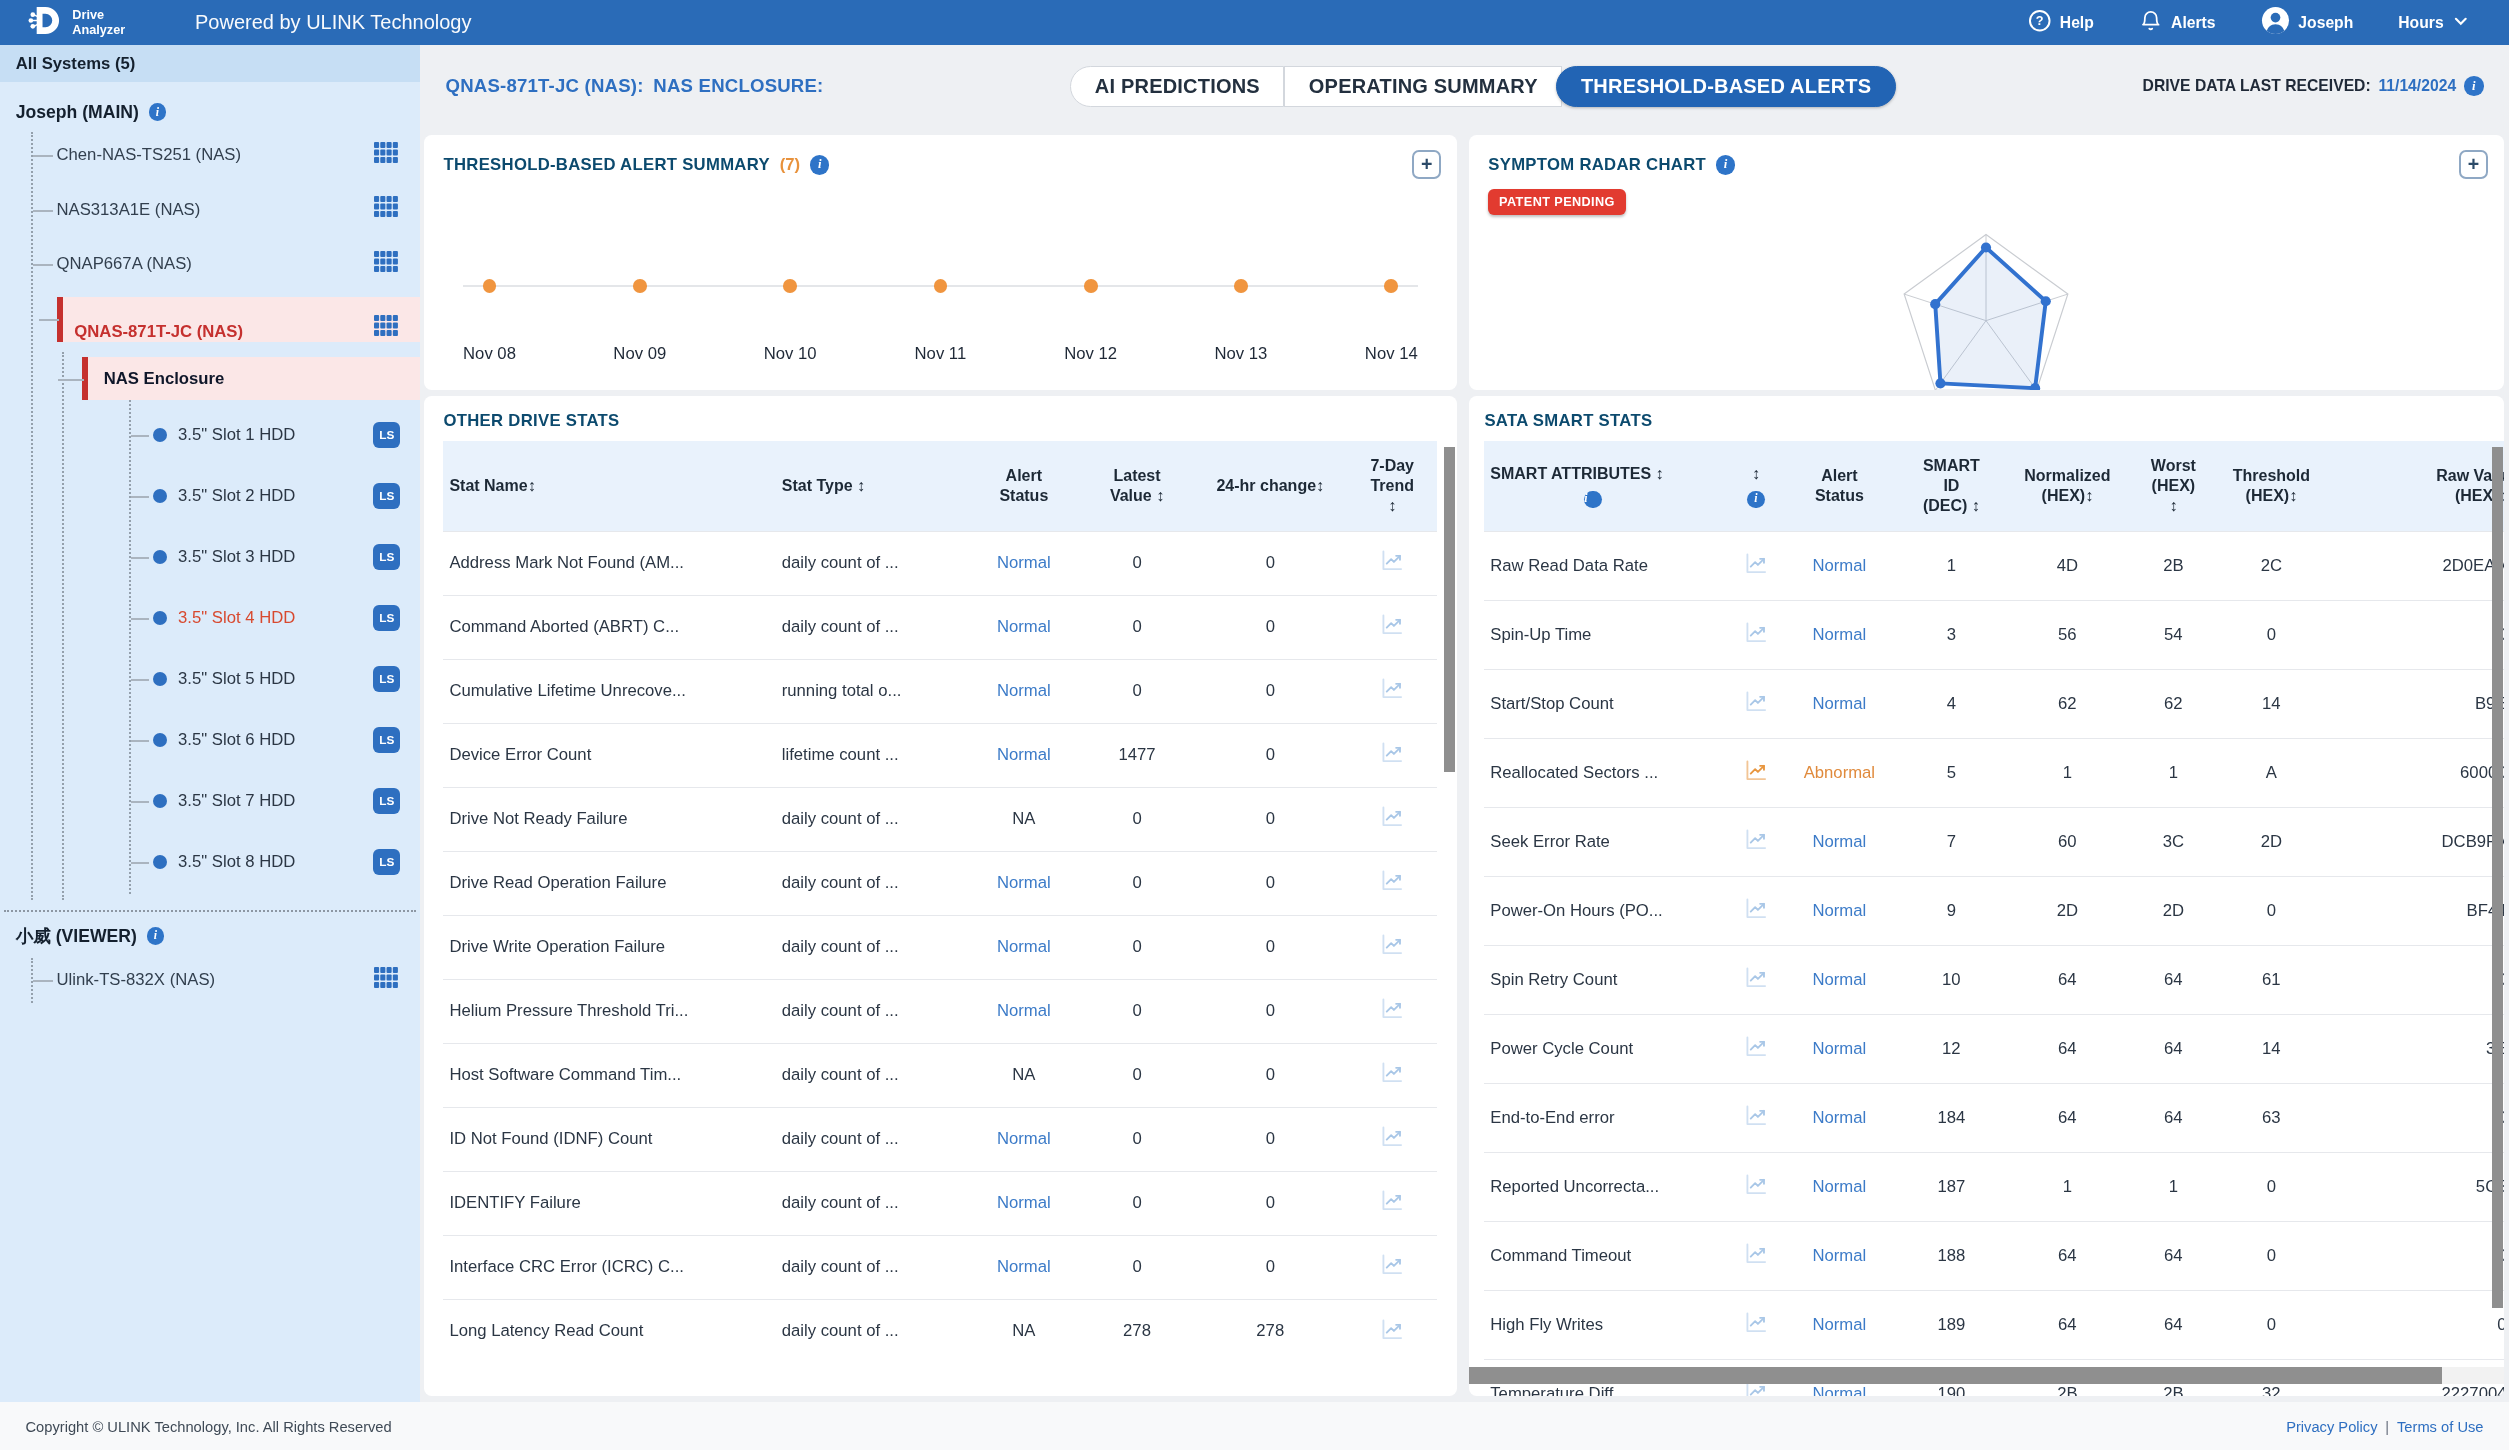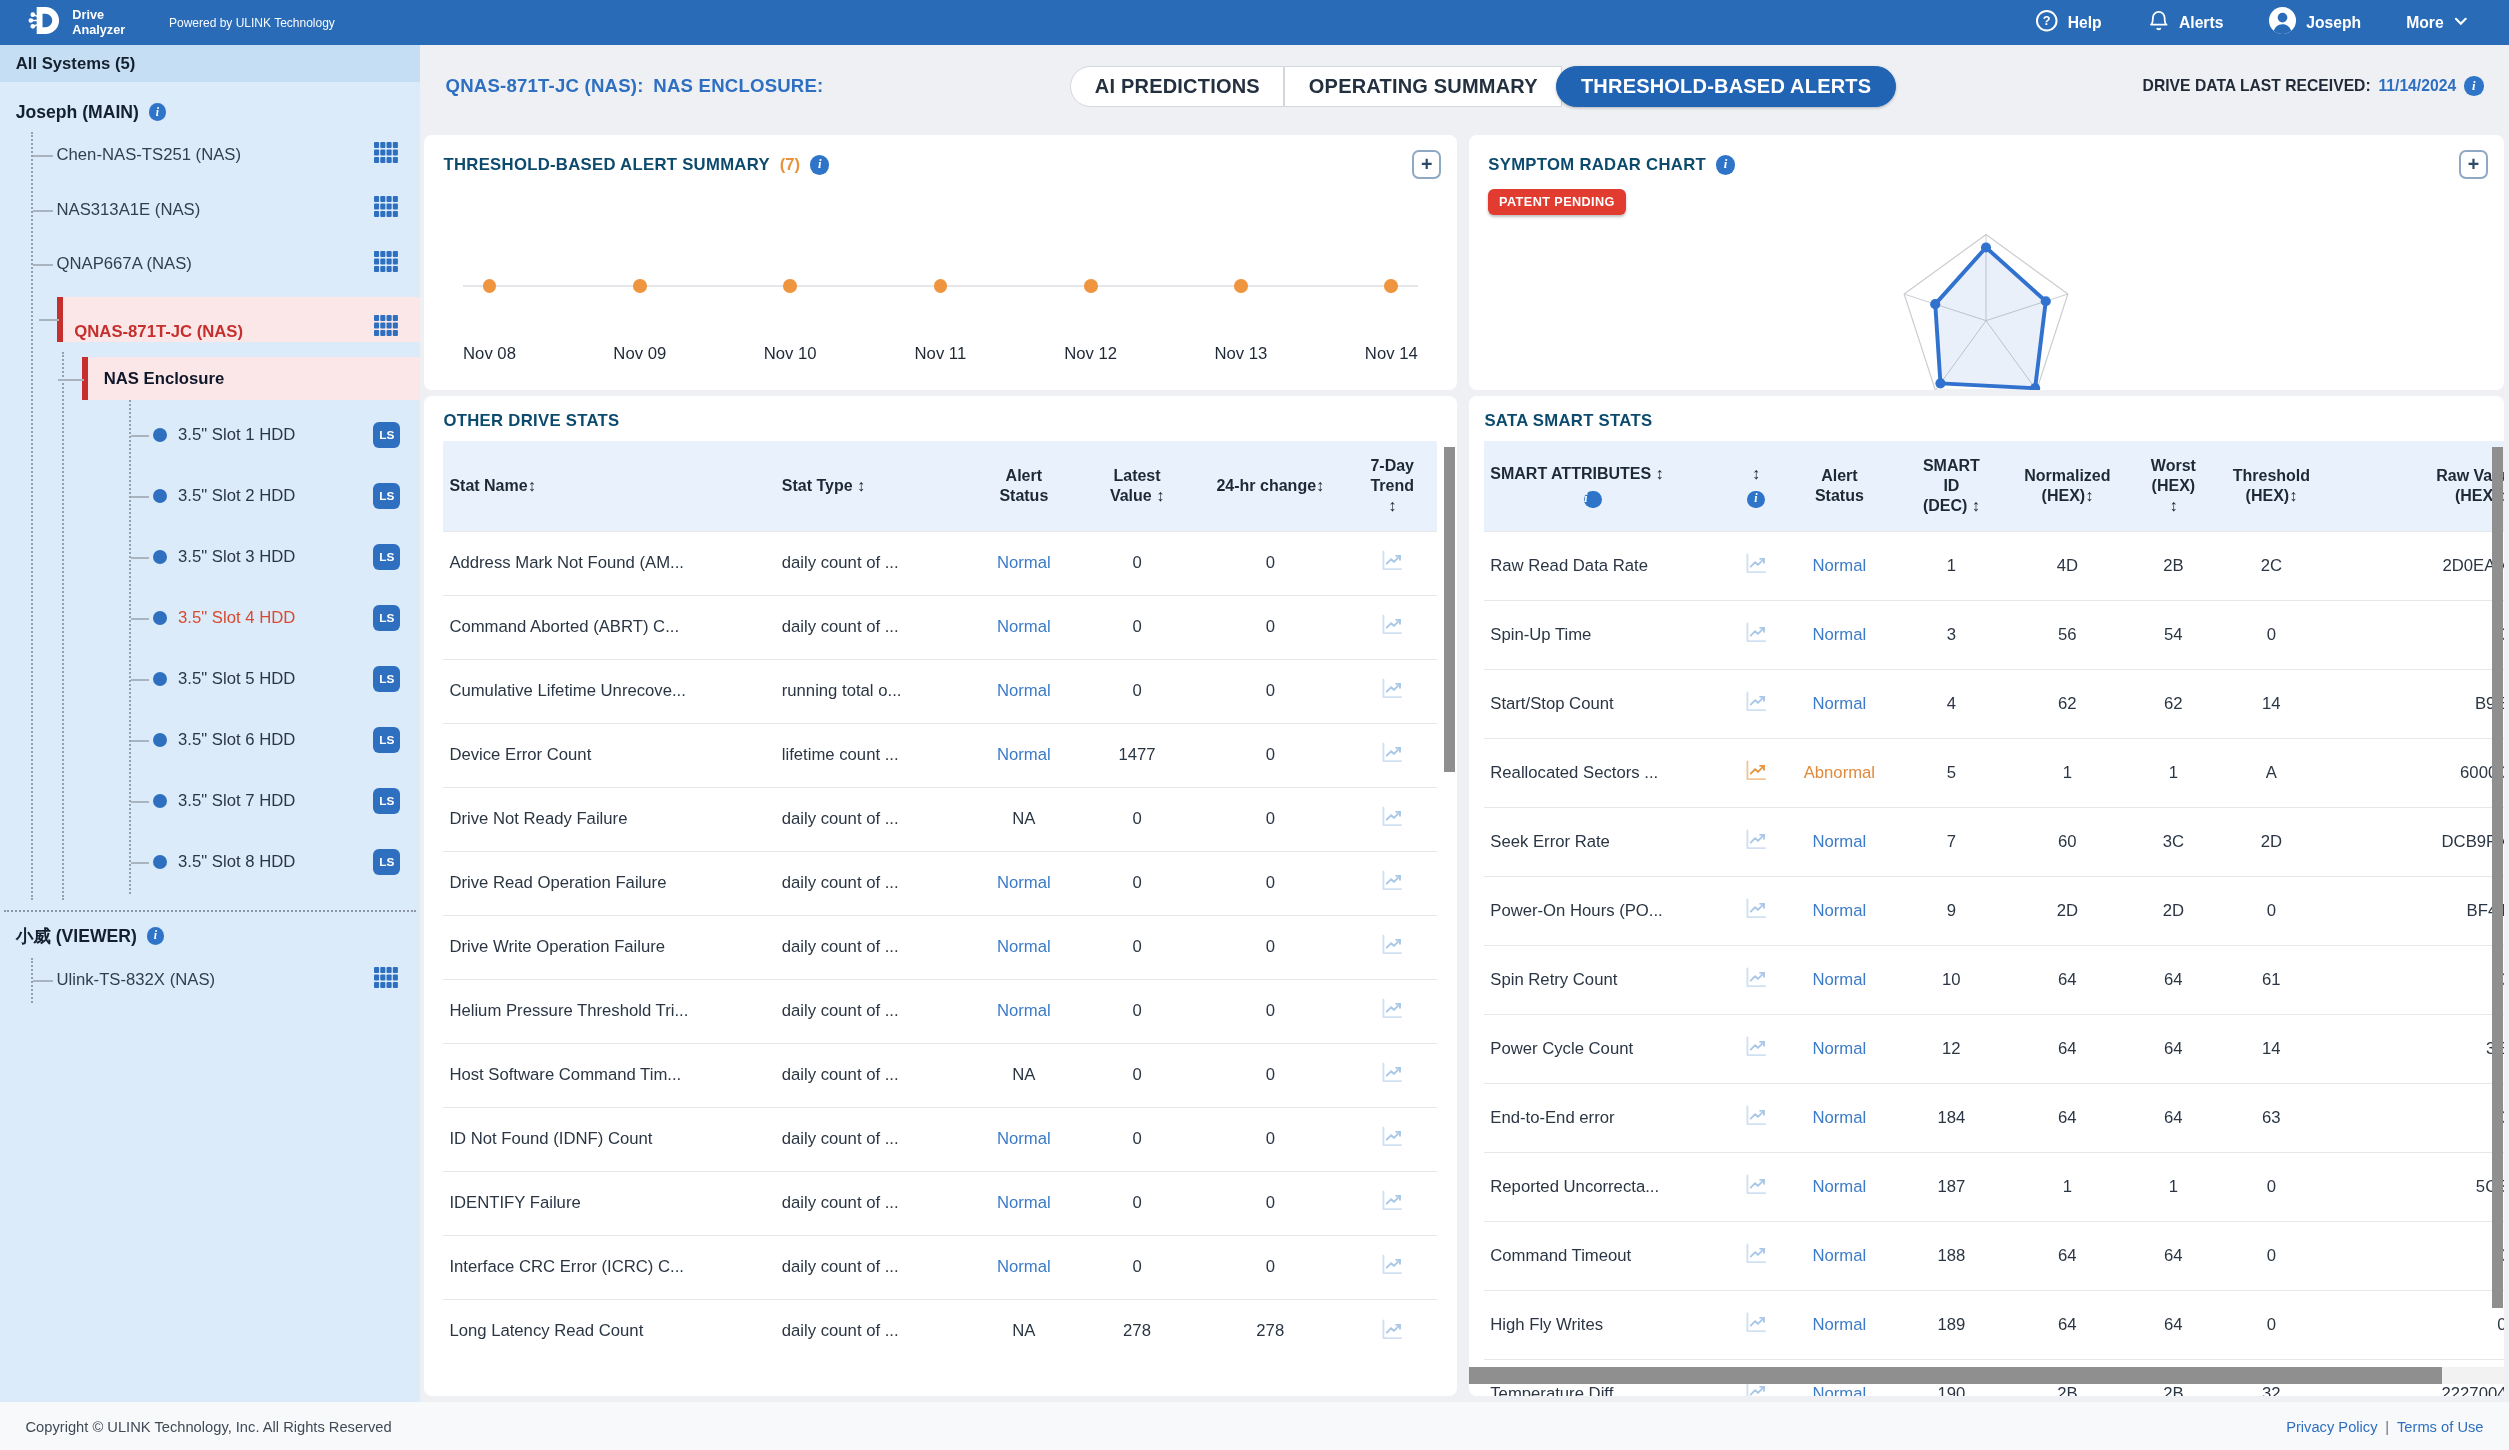--- a/index.html
+++ b/index.html
@@ -3,21 +3,21 @@
 <meta charset="utf-8">
 <style>
   * { margin:0; padding:0; box-sizing:border-box; }
   html,body { width:2509px; height:1451px; overflow:hidden; background:#eef0f3;
               font-family:"Liberation Sans", sans-serif; color:#1f2937; }
 
   
   .topbar { height:45px; background:#2a6bb7; display:flex; align-items:center; color:#fff; }
   .tb-left { display:flex; align-items:center; gap:11.8px; padding-left:25.5px; }
   .logo-txt { font-size:12.7px; font-weight:700; line-height:1.15; }
-  .powered { font-size:12px; margin-left:32px; opacity:.97; }
+  .powered { font-size:20px; margin-left:58px; opacity:.97; }
   .tb-right { margin-left:auto; display:flex; align-items:center; gap:45px; padding-right:39px; }
   .tb-item { display:flex; align-items:center; gap:8.8px; font-size:15.7px; font-weight:700; cursor:pointer; }
 
   
   .app { display:flex; height:1357px; }
   .sidebar { width:420px; background:#dcebfa; flex:none; overflow:hidden; }
   .sb-header { height:37px; background:#c6def4; display:flex; align-items:center;
                padding-left:15.7px; font-size:16.7px; font-weight:700; color:#14202e; }
   .tree { padding:13.7px 0 0 0; font-size:16.7px; }
   .root-row { display:flex; align-items:center; gap:9.8px; margin:5.9px 0 9.8px 15.7px;
@@ -175,21 +175,21 @@
             <circle cx="15" cy="15" r="14" fill="#fff"></circle>
             <g clip-path="url(#avc)">
               <circle cx="15" cy="12" r="5" fill="#2a6bb7"></circle>
               <path d="M5 30c1-8 5-11 10-11s9 3 10 11z" fill="#2a6bb7"></path>
             </g>
           </svg>
       </span>
       <span>Joseph</span>
     </span>
     <span class="tb-item">
-      <span>More</span>
+      <span>Hours</span>
       <span>
         <svg width="17.6" height="17.6" viewBox="0 0 18 18" fill="none" stroke="#fff" stroke-width="2.2" stroke-linecap="round">
             <path d="M4 7 L9 12 L14 7"></path>
           </svg>
       </span>
     </span>
   </div>
 </div>
 
 <div class="app">

